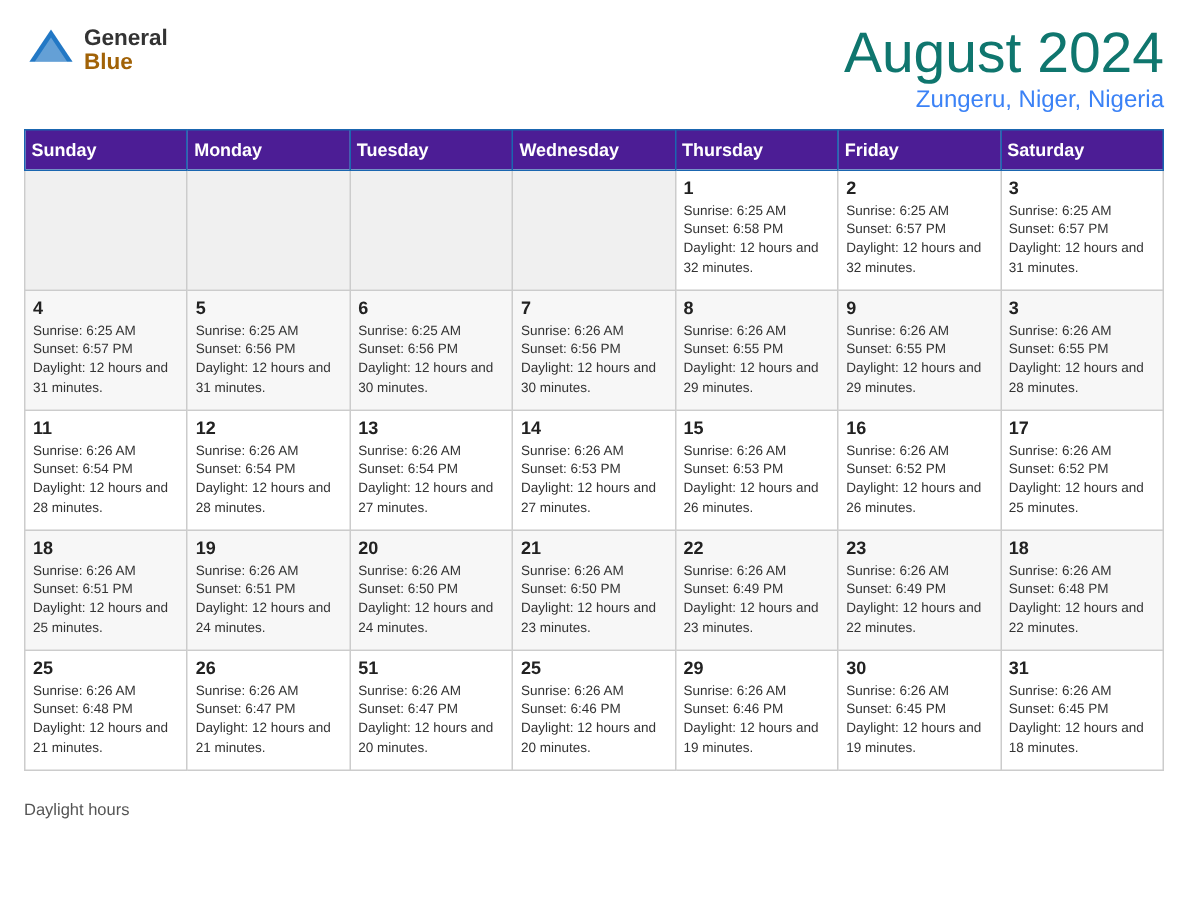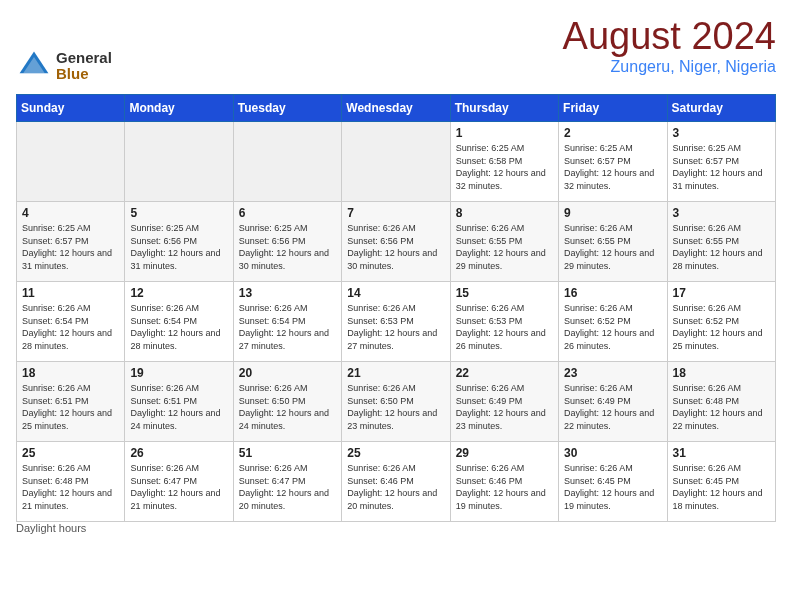--- a/index.html
+++ b/index.html
@@ -13,21 +13,20 @@
     .header {
       display: flex;
       justify-content: space-between;
       align-items: flex-start;
       margin-bottom: 10px;
     }
     .logo {
       display: flex;
       align-items: center;
       gap: 4px;
-      margin-top: 32px;
     }
     .logo-text {
       display: flex;
       flex-direction: column;
       line-height: 1.1;
     }
     .logo-general {
       font-size: 15px;
       font-weight: bold;
       color: #333;
@@ -40,35 +39,35 @@
     .logo-icon {
       width: 36px;
       height: 36px;
     }
     .title-area {
       text-align: right;
     }
     .month-year {
       font-size: 38px;
       font-weight: 300;
-      color: #7f1d1d;
+      color: #0f766e;
       line-height: 1.1;
       text-align: right;
     }
     .location {
       font-size: 16px;
       color: #3b82f6;
     }
     table {
       width: 100%;
       border-collapse: collapse;
       table-layout: fixed;
     }
     thead th {
-      background: #1d4ed8;
+      background: #4c1d95;
       color: #fff;
       font-size: 12px;
       font-weight: bold;
       padding: 6px 4px;
       text-align: left;
       border: 1px solid #1a66b0;
     }
     tbody td {
       border: 1px solid #ccc;
       vertical-align: top;
@@ -90,21 +89,21 @@
     }
     .day-info {
       font-size: 9px;
       color: #333;
       line-height: 1.4;
     }
     .empty-cell {
       background: #f0f0f0 !important;
     }
     .footer {
-      margin-top: 0;
+      margin-top: 20px;
       font-size: 11px;
       color: #555;
     }
   </style>
 </head>
 <body>
 
 <div class="header">
   <div class="logo">
     <svg class="logo-icon" viewBox="0 0 40 40">

